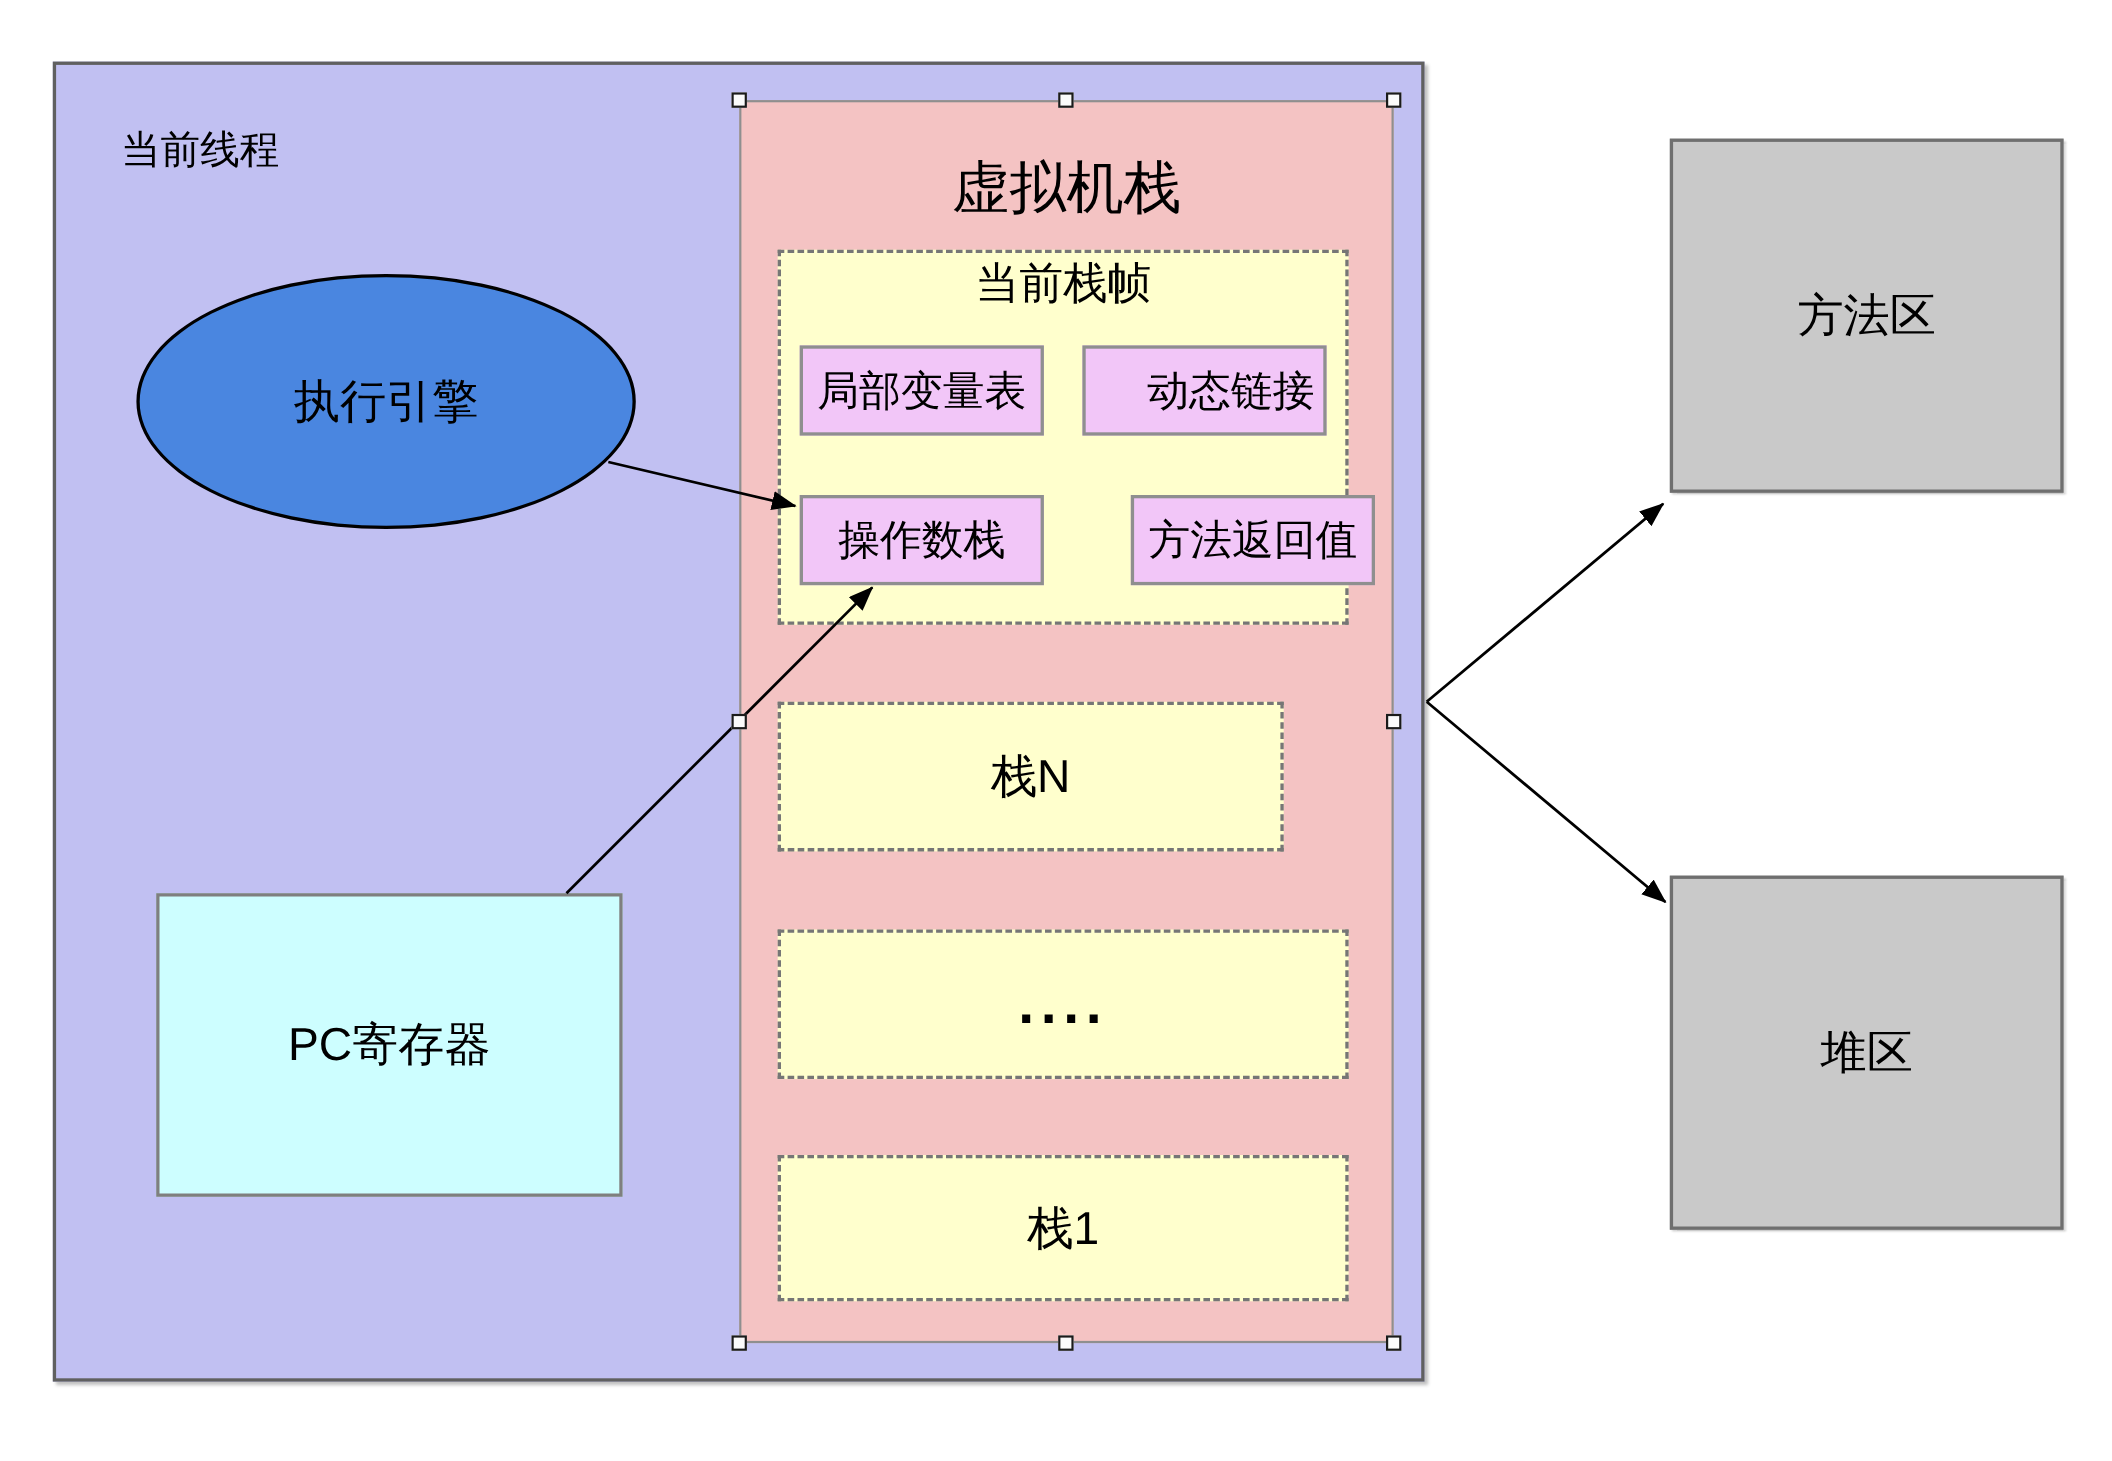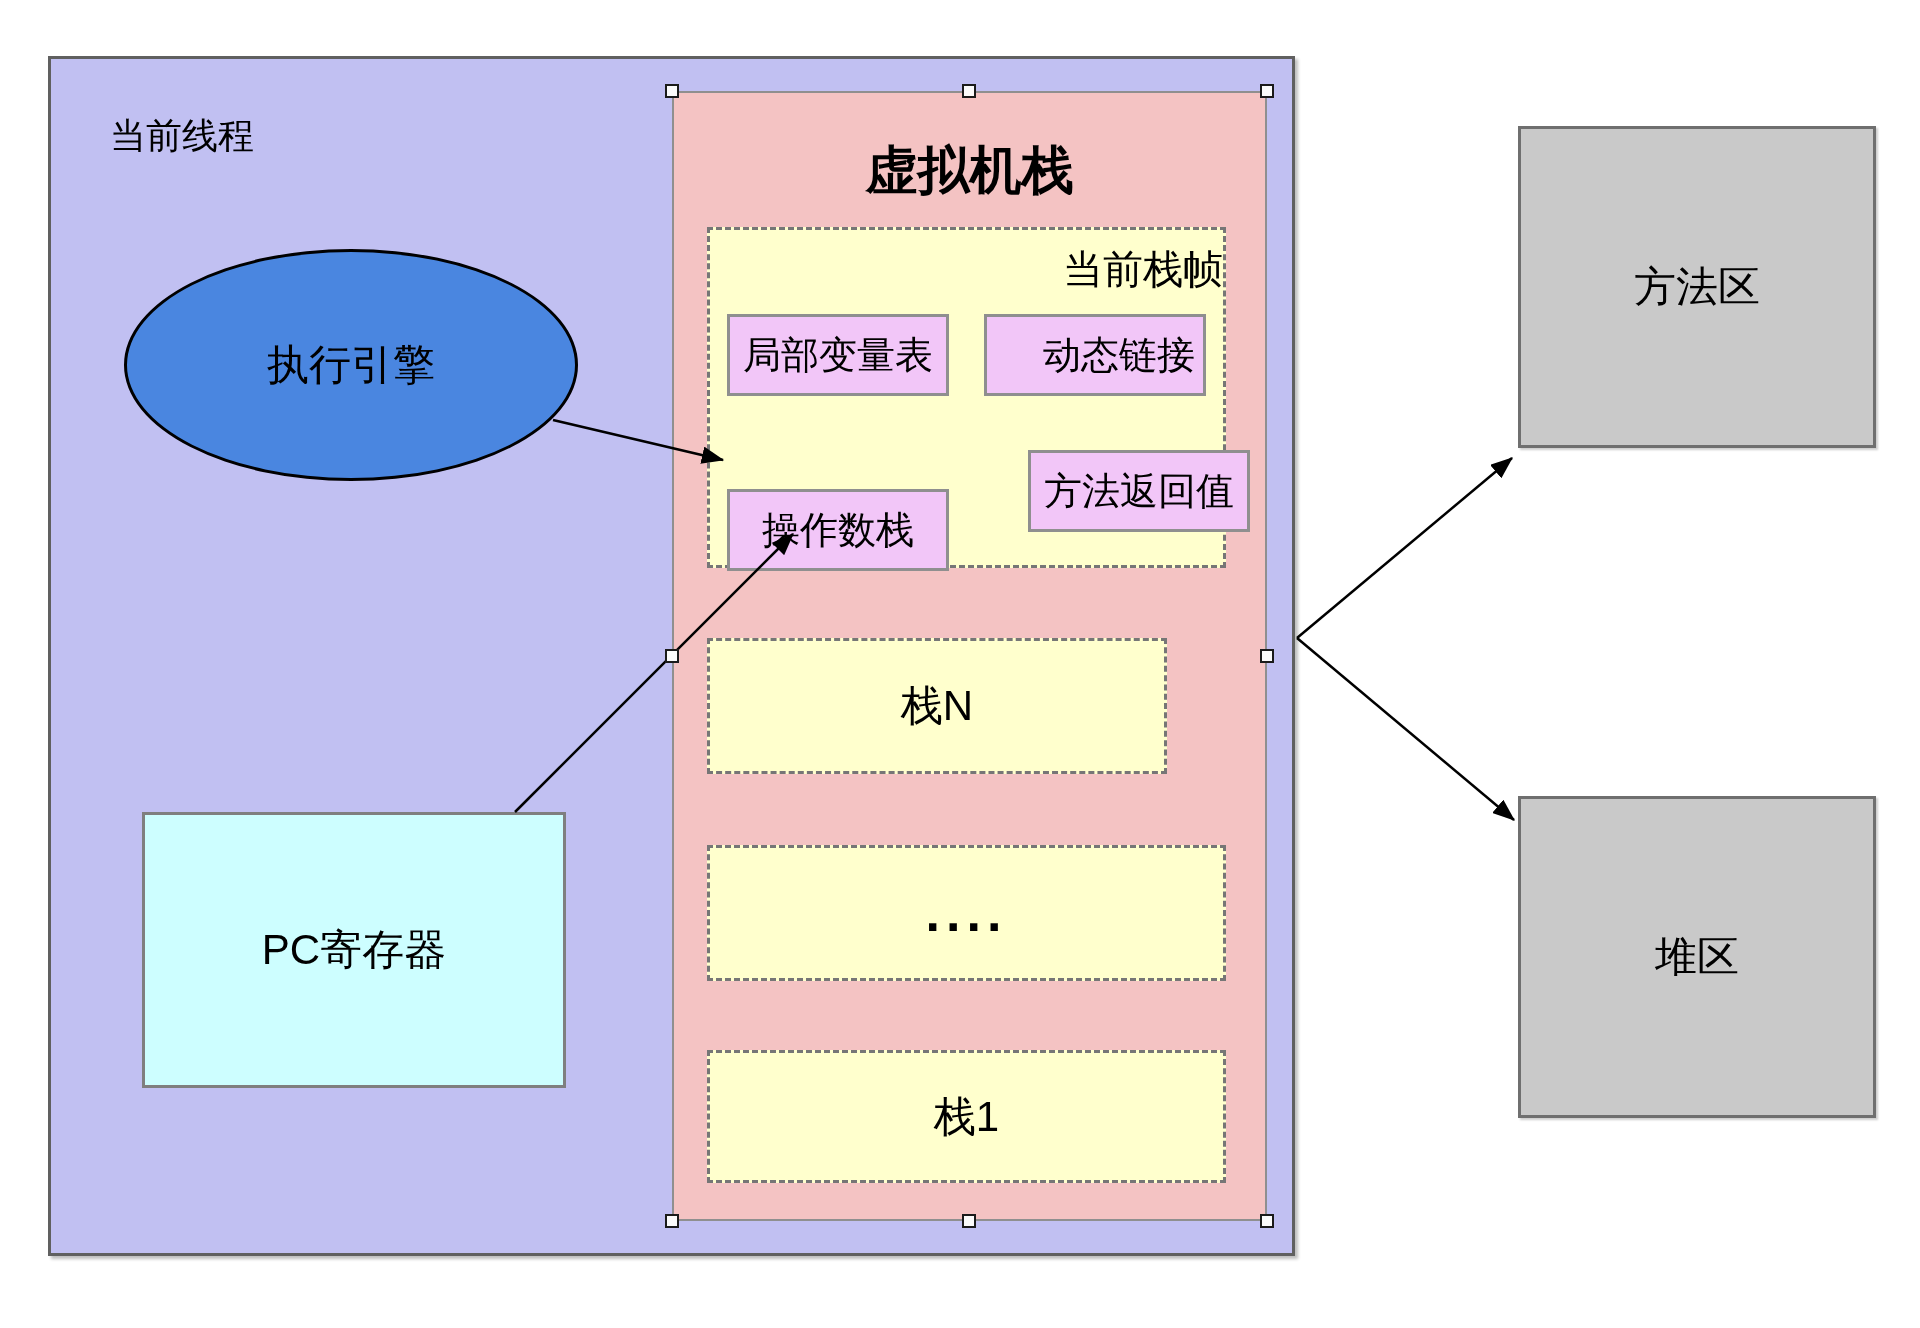--- a/index.html
+++ b/index.html
@@ -23,30 +23,30 @@
 
   .engine-ellipse{left:124px; top:249px; width:454px; height:232px;
     background:var(--blue); border:3px solid #000; border-radius:50%;
     font-size:42px;}
 
   .pc-register{left:142px; top:812px; width:424px; height:276px;
     background:var(--cyan); border:3px solid #7f7f7f; font-size:42px;}
 
   .vm-stack{left:672px; top:91px; width:595px; height:1130px;
     background:var(--pink); border:2px solid var(--mid-border);}
-  .vm-title{left:672px; top:136px; width:595px; text-align:center; font-size:52px;font-weight:bold;}
+  .vm-title{left:672px; top:136px; width:595px; text-align:center; font-size:52px;}
 
   .dashed-box{background:var(--yellow); border:3px dashed var(--dash-border);}
   .current-frame{left:707px; top:227px; width:519px; height:341px;}
-  .cf-title{width:100%; text-align:right; margin-top:12px; font-size:40px;}
+  .cf-title{width:100%; text-align:center; font-size:40px;}
 
   .plum-cell{background:var(--plum); border:3px solid var(--mid-border); font-size:38px;text-align:center;}
   .cell-lvt{left:727px; top:314px; width:222px; height:82px;}
   .cell-dl {left:984px; top:314px; width:222px; height:82px;padding-left:48px;}
-  .cell-os {left:727px; top:450px; width:222px; height:82px;margin-top:39px;}
+  .cell-os {left:727px; top:450px; width:222px; height:82px;}
   .cell-mrv{left:984px; top:450px; width:222px; height:82px;margin-left:44px;}
 
   .stack-n   {left:707px; top:638px;  width:460px; height:136px; font-size:42px;}
   .stack-dots{left:707px; top:845px;  width:519px; height:136px; font-size:52px; letter-spacing:6px; font-weight:bold;}
   .stack-1   {left:707px; top:1050px; width:519px; height:133px; font-size:42px;}
 
   .gray-box{width:358px; height:322px; background:var(--gray);
     border:3px solid var(--gray-border); font-size:42px;
     box-shadow:2px 2px 2px rgba(0,0,0,.2);}
   .method-area{left:1518px; top:126px;}

